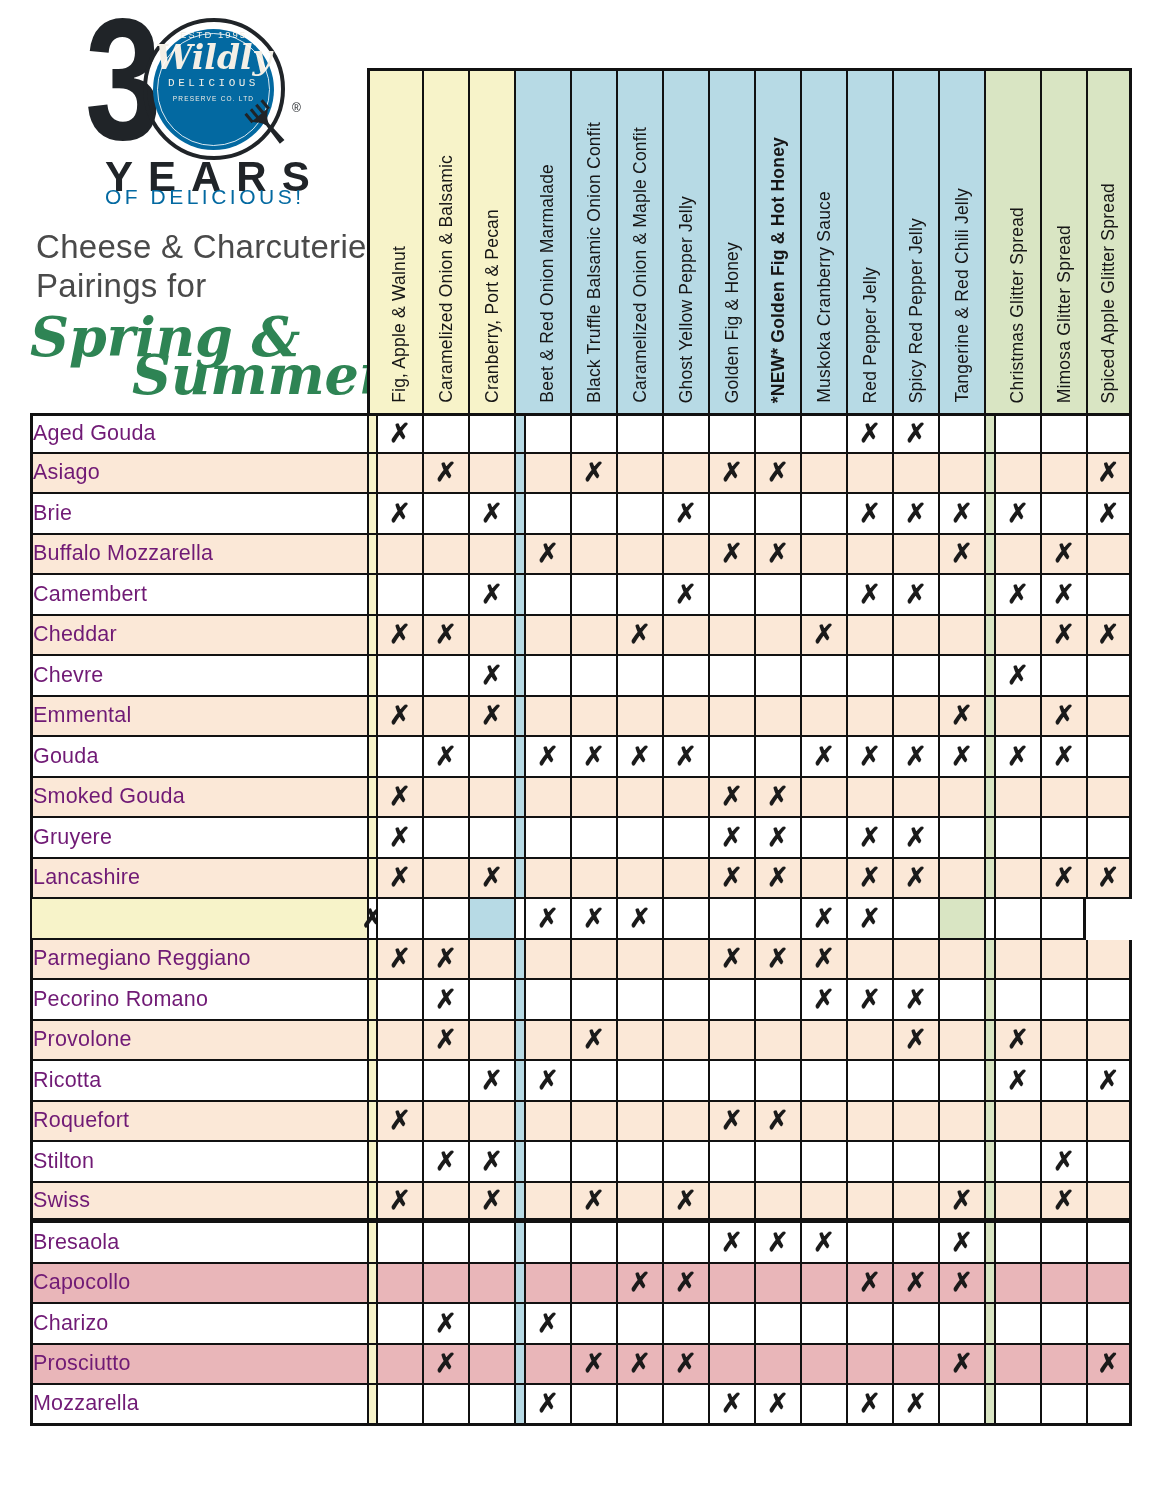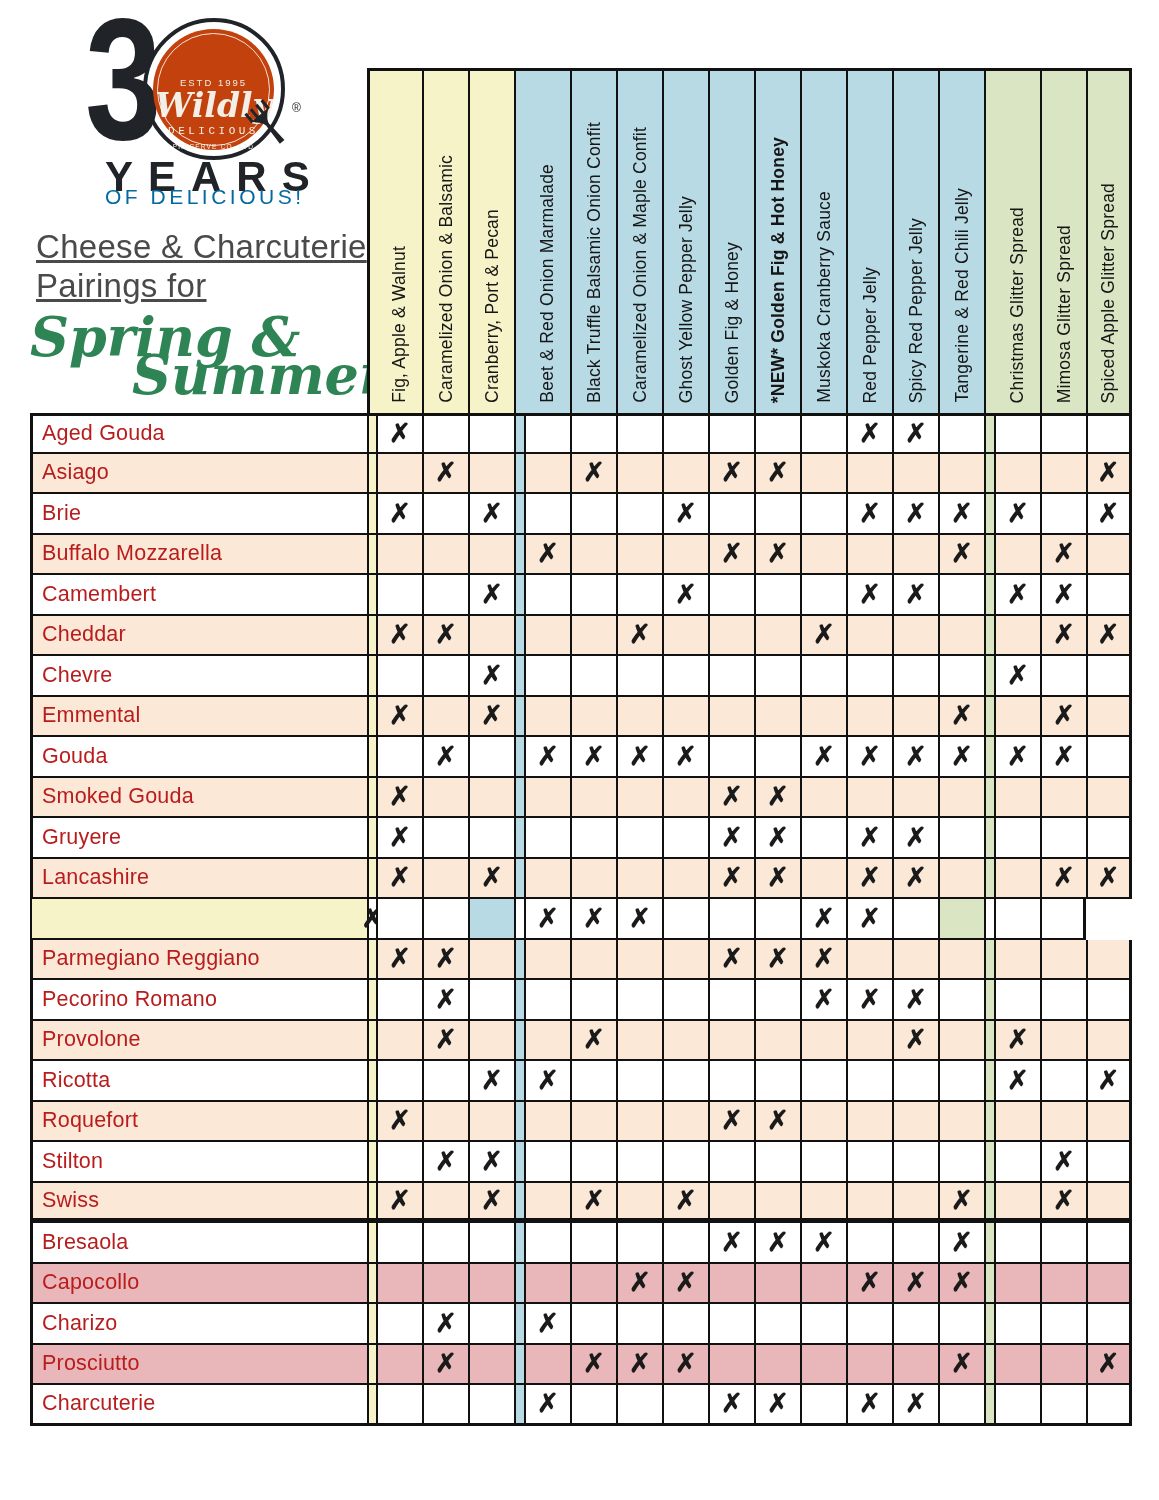--- a/index.html
+++ b/index.html
@@ -11,35 +11,35 @@
 
   
   .logo { position:absolute; left:85px; top:5px; width:320px; height:215px; }
   .three {
     position:absolute; left:0; top:4px; font-size:172px; line-height:0.82;
     font-weight:700; color:#202428; transform:scaleX(.8); transform-origin:left top;
   }
   .ring { position:absolute; left:58px; top:13px; width:142px; height:142px;
     border:4px solid #202428; border-radius:50%; }
   .badge { position:absolute; left:68px; top:24px; width:121px; height:121px;
-    background:#c2410c; border-radius:50%; display:flex; flex-direction:column;
-    align-items:center; justify-content:flex-end; text-align:center; color:#f3efe6; }
+    background:#0369a1; border-radius:50%; display:flex; flex-direction:column;
+    align-items:center; justify-content:flex-start; text-align:center; color:#f3efe6; }
   .badge::after { content:""; position:absolute; inset:4px; border:1px solid rgba(255,255,255,.85); border-radius:50%; }
   .badge .estd { font-size:9.5px; letter-spacing:2px; margin-bottom:1px; }
   .badge .script { font-family:"DejaVu Serif", serif; font-style:italic; font-weight:700; font-size:33px; line-height:1; }
   .badge .caps { font-size:11px; letter-spacing:3.5px; margin-top:3px;font-family:Liberation Mono, monospace; }
   .badge .preserve { font-size:6.5px; letter-spacing:1.2px; margin-top:6px; }
   .reg { position:absolute; left:207px; top:96px; font-size:12px; color:#202428; }
   .fork { position:absolute; left:168px; top:96px; transform:rotate(-40deg); }
   .years { position:absolute; left:20px; top:148px; font-size:42px; font-weight:700; letter-spacing:15px; color:#202428; white-space:nowrap; }
   .of-delicious { position:absolute; left:20px; top:180px; font-size:21px; font-weight:400; letter-spacing:3.5px; color:#0369a1; white-space:nowrap; }
 
   
   .title { position:absolute; left:36px; top:228px; width:340px; }
-  .title .t { font-size:33px; color:#4a4a4a; line-height:1.18; letter-spacing:.3px;text-decoration:underline; }
+  .title .t { font-size:33px; color:#4a4a4a; line-height:1.18; letter-spacing:.3px; }
   .script-line { font-family:"DejaVu Serif", serif; font-style:italic; font-weight:700;
     color:var(--accent_green,#2e8454); font-size:54px; line-height:1; white-space:nowrap; }
   .s1 { margin-top:4px; margin-left:-6px; }
   .s2 { margin-top:-16px; margin-left:96px; }
 
   
   .ptable { position:absolute; left:30px; top:68px; }
   .trow { display:grid;
     grid-template-columns:337px 9px repeat(3,46px) 10px repeat(10,46px) 10px repeat(3,46px); }
   .hrow { height:345px; }
@@ -52,22 +52,22 @@
   .hrow .outer-left { border-left-width:3px; }
   .hrow .no-lb { border-left:none; }
   .hrow .outer-right { border-right:3px solid var(--grid,#111); }
   .hcell { display:flex; align-items:flex-end; justify-content:center; padding-bottom:10px; }
   .vtext { writing-mode:vertical-rl; transform:rotate(180deg); white-space:nowrap;
     font-size:17.5px; color:#161616; letter-spacing:.2px; }
   .vtext.b { font-weight:700; }
 
   
   .brow .cell { border-left:2px solid var(--grid,#111); border-bottom:2px solid var(--grid,#111); background:#fff; }
-  .brow .rlabel { border-left-width:3px; display:flex; align-items:center; padding-left:9px;
-    font-size:21.5px; letter-spacing:.2px; color:#b91c1c; }
+  .brow .rlabel { border-left-width:3px; display:flex; align-items:center; padding-left:0;
+    font-size:21.5px; letter-spacing:.2px; color:#701a75; }
   .brow .outer-right { border-right:3px solid var(--grid,#111); }
   .first-row .cell { border-top:3px solid var(--grid,#111); }
   .sec-end .cell { border-bottom-width:5px; }
   .last-row .cell { border-bottom-width:3px; }
   .bcell { display:flex; align-items:center; justify-content:center;
     font-size:26px; font-weight:700; color:var(--mark,#1a1a1a); }
 
   
   .bg-yellow { background:var(--group_yellow,#f7f3c9) !important; }
   .bg-blue   { background:var(--group_blue,#b7dae5) !important; }
@@ -684,21 +684,21 @@
       <div class="cell bcell"></div>
       <div class="cell bcell"></div>
       <div class="cell bcell"></div>
       <div class="cell bcell">✗</div>
       <div class="cell bstrip bg-green"></div>
       <div class="cell bcell"></div>
       <div class="cell bcell"></div>
       <div class="cell bcell outer-right">✗</div>
     </div>
     <div class="trow brow sec-charcuterie last-row">
-      <div class="cell rlabel">Charcuterie</div>
+      <div class="cell rlabel">Mozzarella</div>
       <div class="cell bstrip bg-yellow"></div>
       <div class="cell bcell"></div>
       <div class="cell bcell"></div>
       <div class="cell bcell"></div>
       <div class="cell bstrip bg-blue"></div>
       <div class="cell bcell">✗</div>
       <div class="cell bcell"></div>
       <div class="cell bcell"></div>
       <div class="cell bcell"></div>
       <div class="cell bcell">✗</div>

